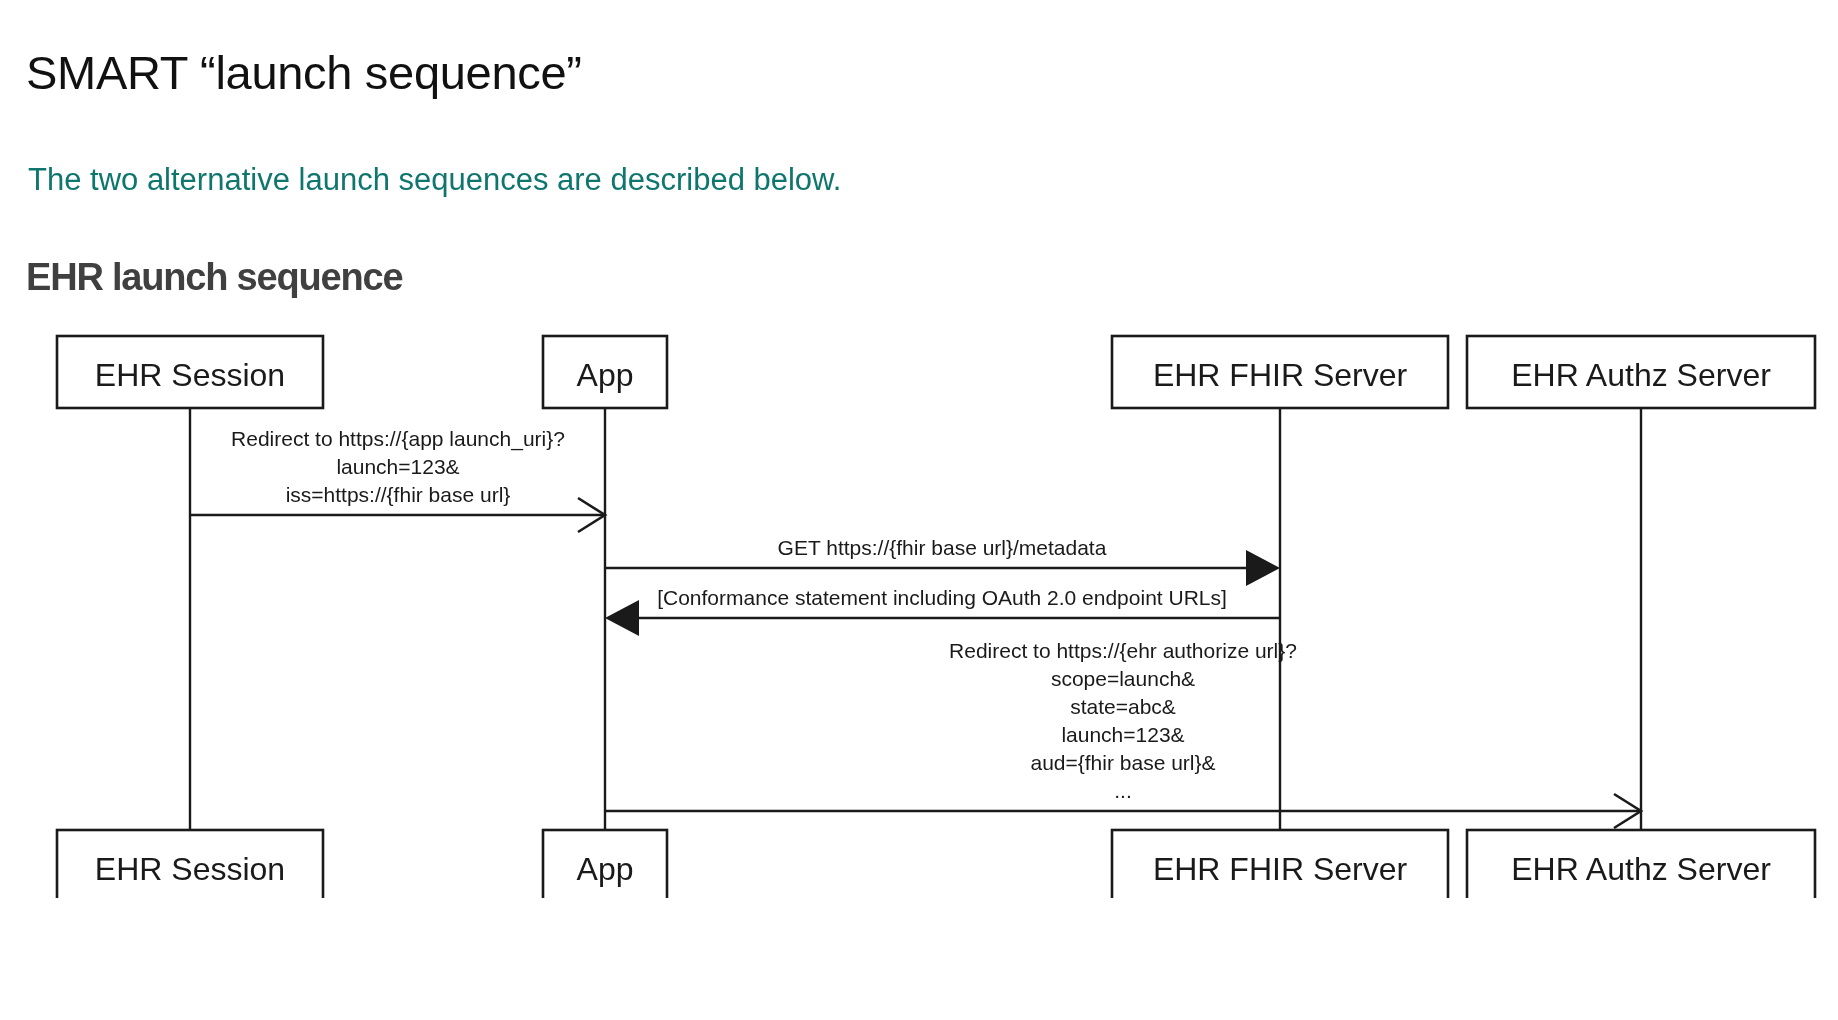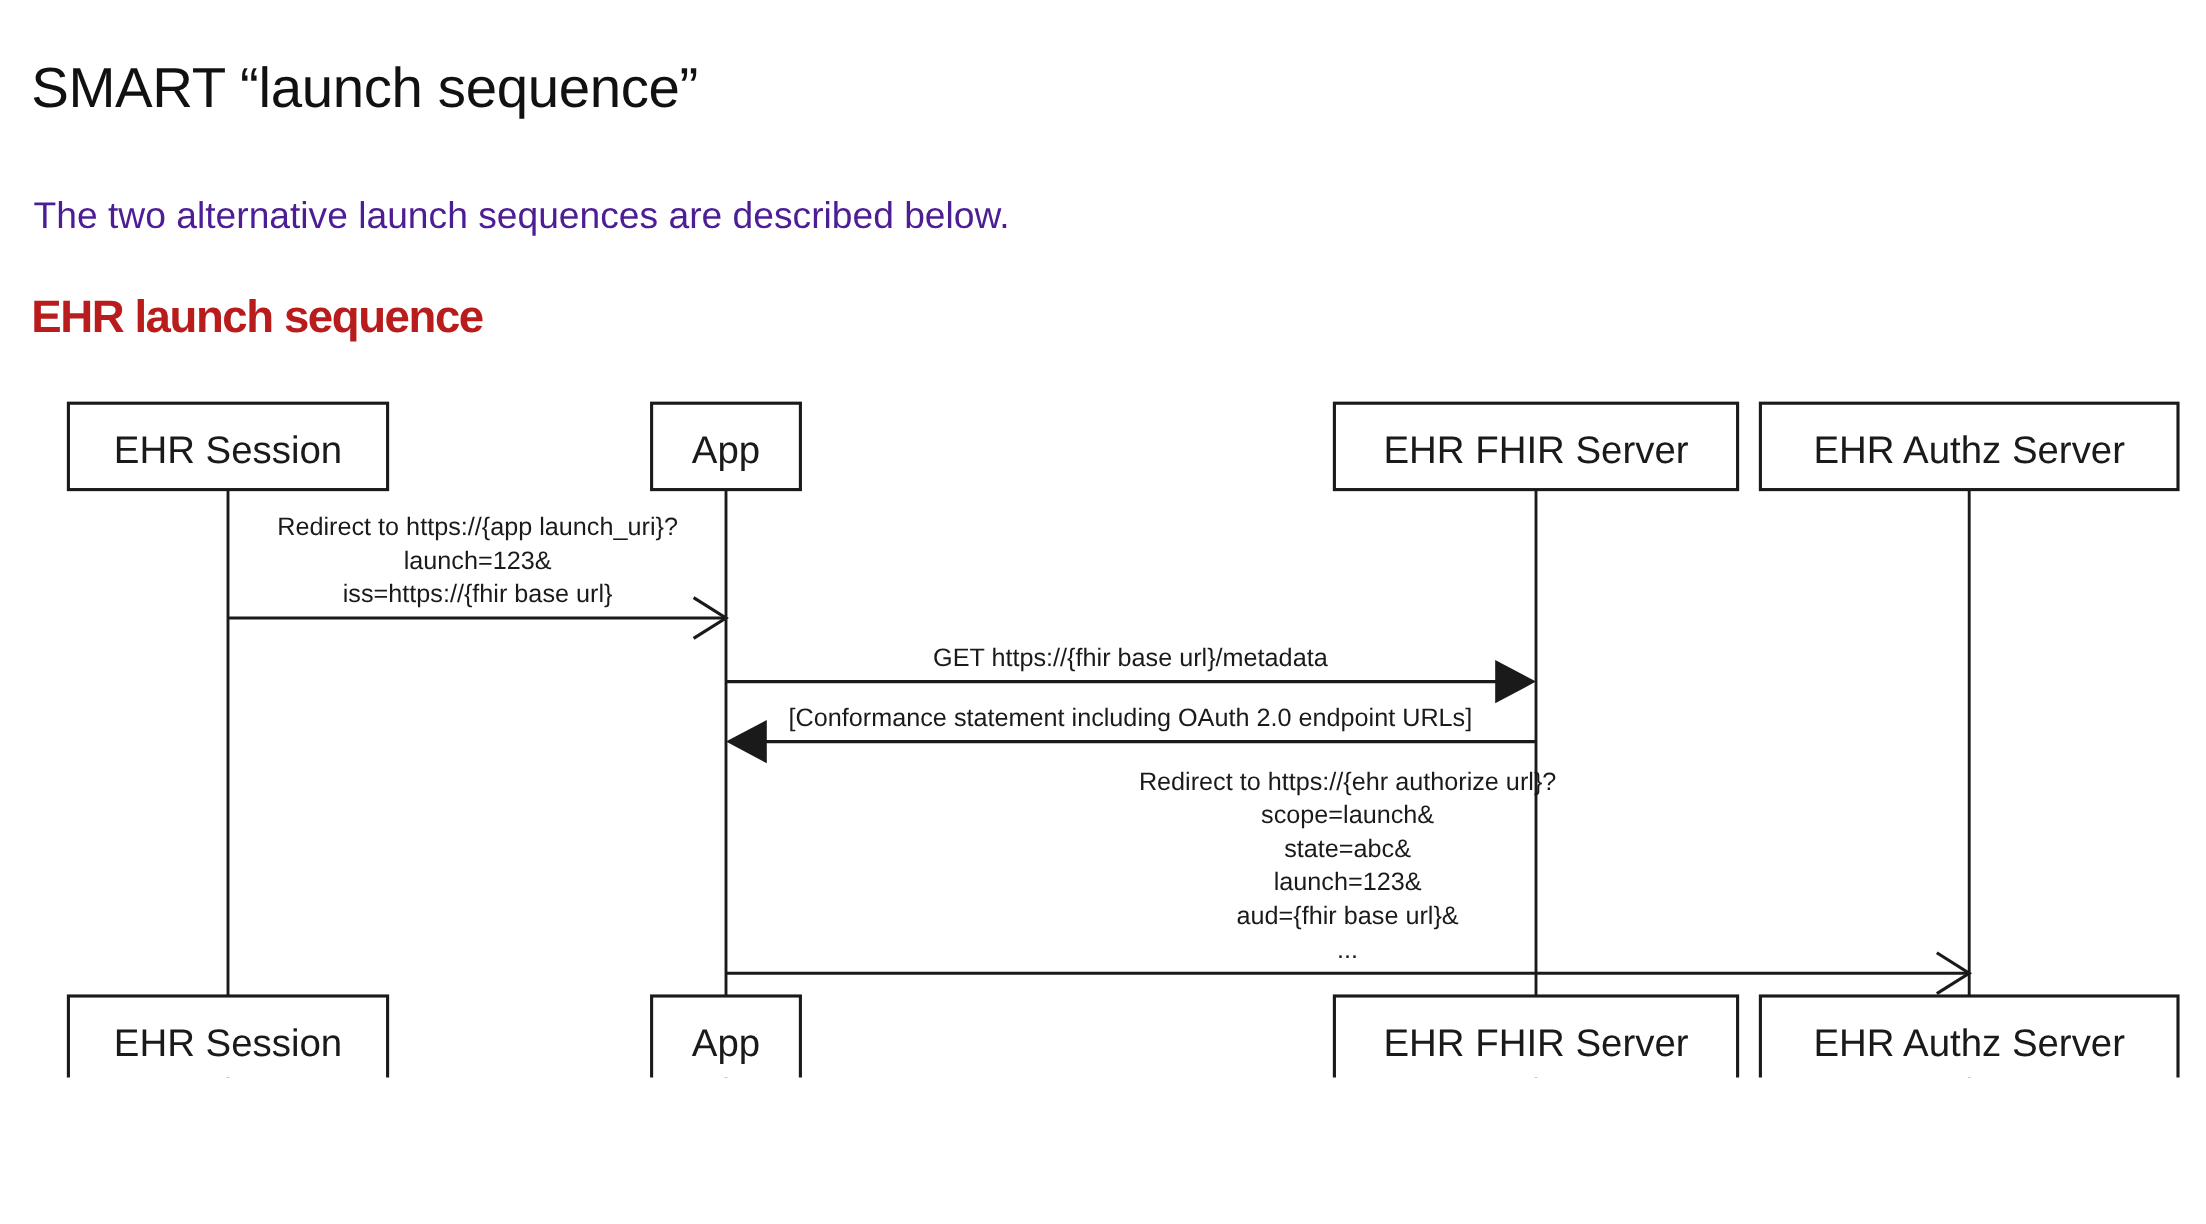--- a/index.html
+++ b/index.html
@@ -29,31 +29,31 @@
     letter-spacing: -0.3px;
     color: #111111;
     white-space: nowrap;
   }
   .para {
     position: absolute;
     left: 28px;
     top: 131px;
     font-size: 31px;
     font-weight: 400;
-    color: #4c1d95;
+    color: #0f766e;
     white-space: nowrap;
   }
   .h2 {
     position: absolute;
     left: 26px;
-    top: 212px;
+    top: 224px;
     font-size: 38px;
     font-weight: 600;
     letter-spacing: -1.2px;
-    color: #b91c1c;
+    color: #404040;
     white-space: nowrap;
   }
   .diagram-wrap {
     position: absolute;
     left: 0;
     top: 318px;
     width: 1652px;
     height: 580px;
   }
   svg.seq {

